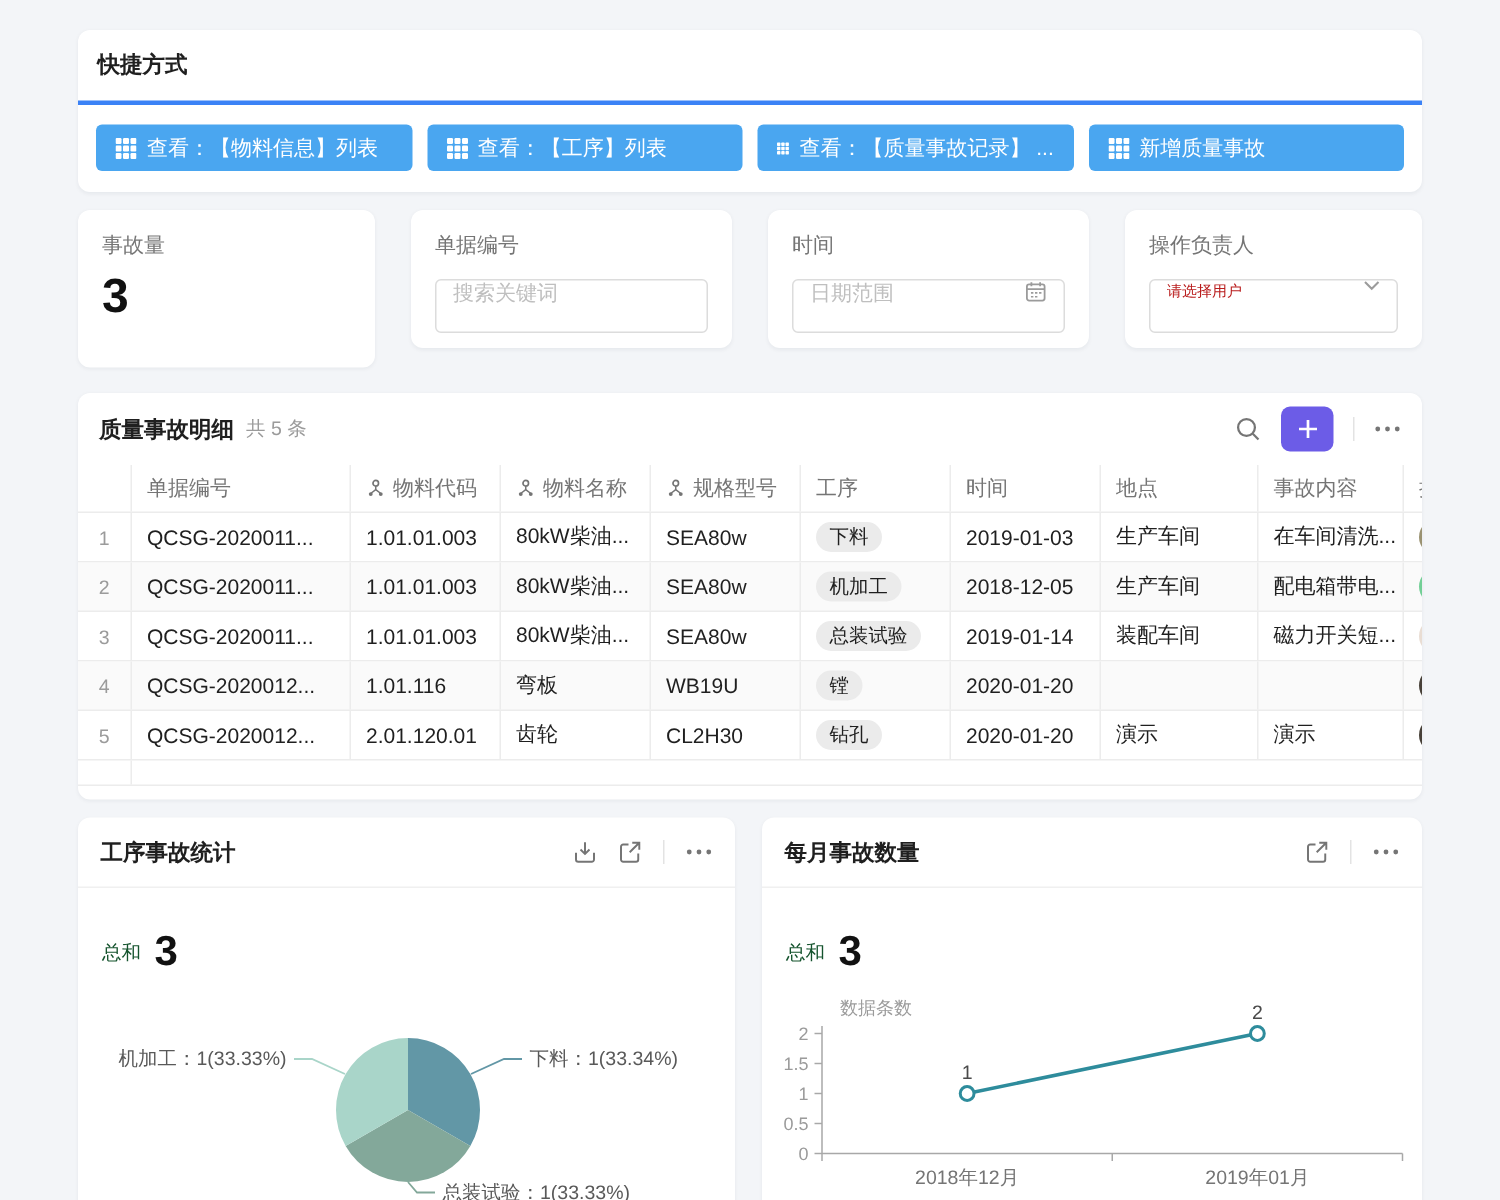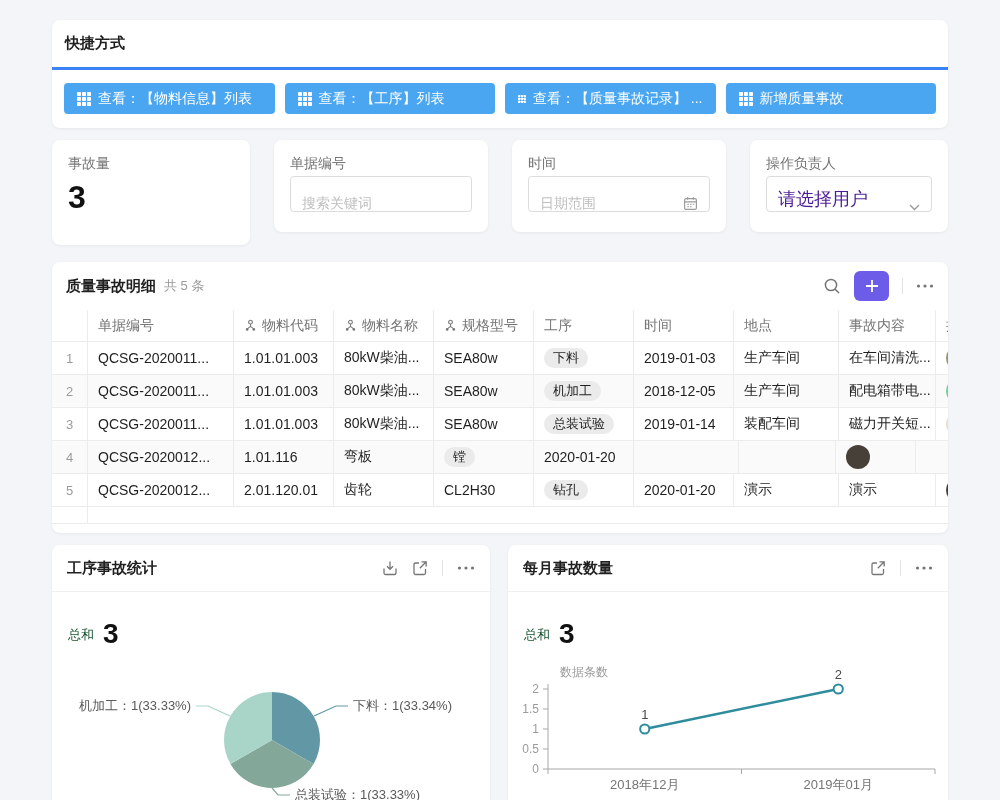--- a/index.html
+++ b/index.html
@@ -32,29 +32,29 @@
   }
 
   
   .filter-row { display:flex; gap:24px; align-items:flex-start; }
   .filter-card { width:214px; padding:15px 16px; }
   .filter-card.metric { height:105px; }
   .filter-card.small { height:92px; }
   .filter-label { font-size:14px; color:#757575; }
   .metric-value { font-size:32px; font-weight:700; color:#111; margin-top:8px; line-height:1; }
   .input-box {
-    margin-top:3px; height:36px; border:1px solid #dcdcdc; border-radius:4px;
-    display:flex; align-items:flex-end; padding:0 11px; background:#fff;
+    margin-top:13px; height:36px; border:1px solid #dcdcdc; border-radius:4px;
+    display:flex; align-items:flex-start; padding:0 11px; background:#fff;
   }
   .input-box input {
     border:none; outline:none; flex:1; font-size:14px; min-width:0;
     font-family:inherit; color:#333; background:transparent;
   }
   .input-box input::placeholder { color:#bfbfbf; }
-  .fake-placeholder { flex:1; font-size:18px; color:#4c1d95; }
+  .fake-placeholder { flex:1; font-size:10px; color:#b91c1c; }
   .box-icon { flex:none; display:flex; color:#9b9b9b; }
 
   
   .table-card { margin-top:17px; height:271px; overflow:hidden; }
   .table-title-row { height:48px; display:flex; align-items:center; padding:0 14px; }
   .table-title { font-size:15px; font-weight:700; }
   .table-count { font-size:13px; color:#9b9b9b; margin-left:8px; }
   .title-tools { margin-left:auto; display:flex; align-items:center; gap:13px; }
   .tool-icon { display:flex; color:#757575; cursor:pointer; }
   .plus-btn {
@@ -328,20 +328,21 @@
             <div class="cell" style="width: 97px;">磁力开关短...</div>
             <div class="cell" style="width: 80px;">
               <span class="avatar" style="background: rgb(233, 221, 211);"></span>
             </div>
           </div>
           <div class="t-row body alt">
             <div class="cell num" style="width: 36px;">4</div>
             <div class="cell" style="width: 146px;">QCSG-2020012...</div>
             <div class="cell" style="width: 100px;">1.01.116</div>
             <div class="cell" style="width: 100px;">弯板</div>
+            <div class="cell" style="width: 100px;">WB19U</div>
             <div class="cell" style="width: 100px;">
               <span class="pill">镗</span>
             </div>
             <div class="cell" style="width: 100px;">2020-01-20</div>
             <div class="cell" style="width: 105px;"></div>
             <div class="cell" style="width: 97px;"></div>
             <div class="cell" style="width: 80px;">
               <span class="avatar" style="background: rgb(71, 64, 56);"></span>
             </div>
           </div>

